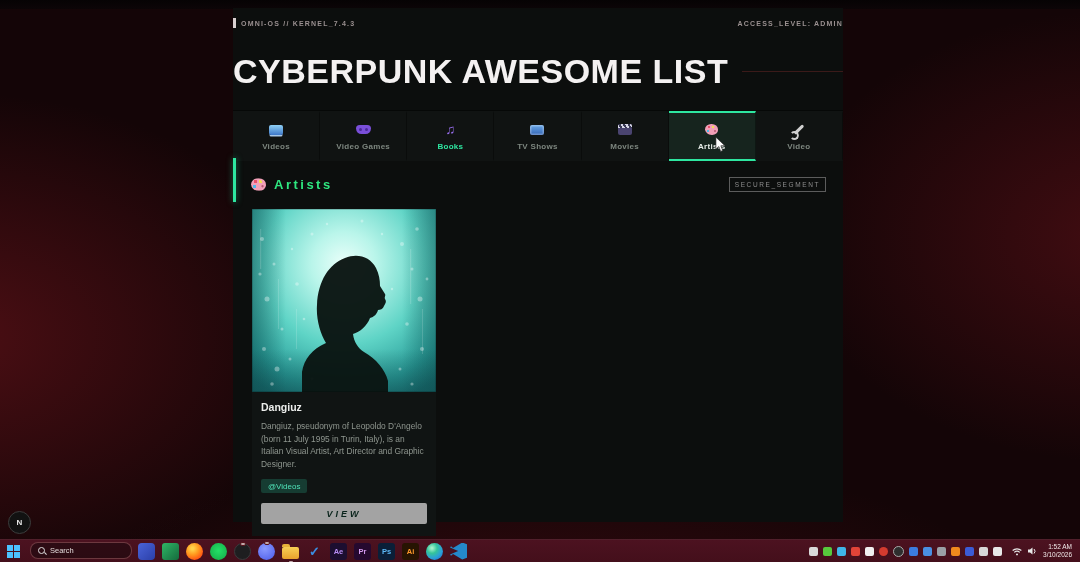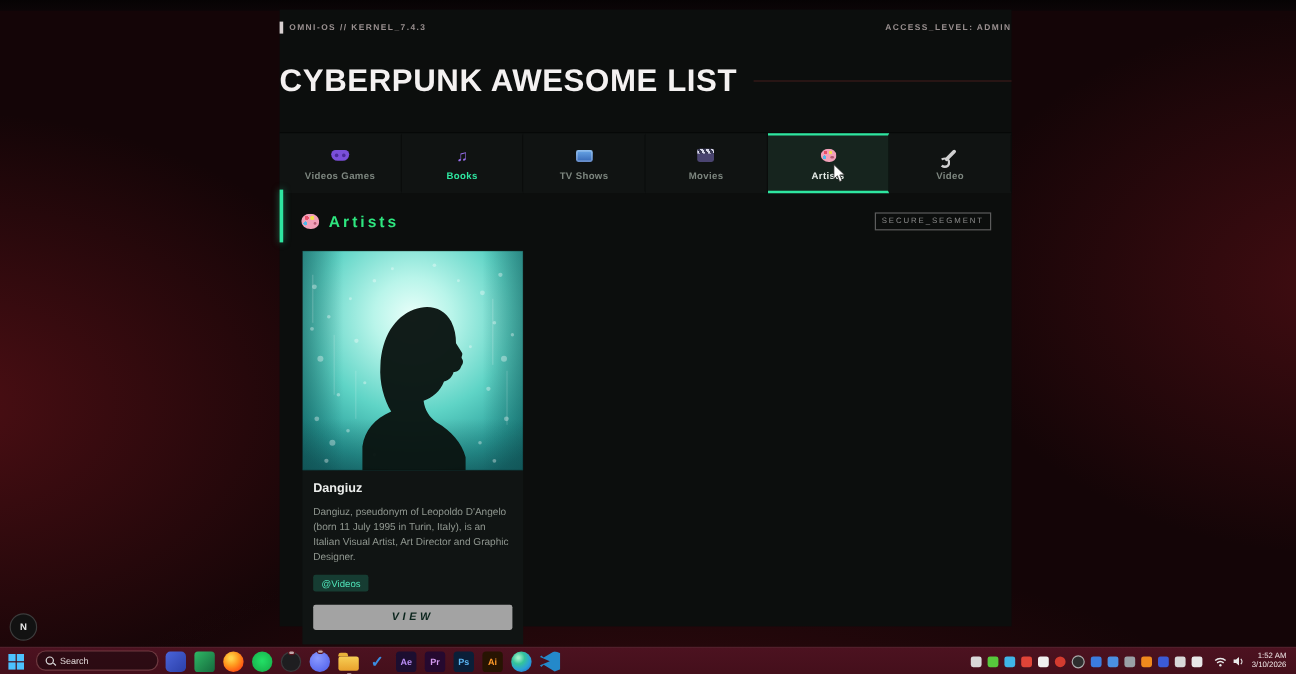--- a/index.html
+++ b/index.html
@@ -14,21 +14,21 @@
     background:linear-gradient(180deg,#060304,#0c0507);}
 
   
   .panel{position:absolute;left:233px;top:8px;width:610px;height:514px;background:#0c0e0d;}
   .metabar{position:absolute;top:8px;left:0;right:0;height:14px;display:flex;
     justify-content:space-between;align-items:center;}
   .meta-left{display:flex;align-items:center;gap:5px;}
   .meta-tick{width:3px;height:10px;background:#d8d0d0;}
   .meta-text{font-size:7px;font-weight:bold;letter-spacing:1.2px;color:#9a9090;}
   .titlerow{position:absolute;top:44px;left:0;right:0;display:flex;align-items:center;}
-  .pagetitle{font-size:26px;font-weight:bold;letter-spacing:.5px;color:#f4f1f1;white-space:nowrap;}
+  .pagetitle{font-size:34px;font-weight:bold;letter-spacing:.5px;color:#f4f1f1;white-space:nowrap;}
   .titlerule{flex:1;height:1px;background:rgba(150,50,50,.35);margin-left:14px;}
 
   
   .tabs{position:absolute;top:102px;left:0;right:0;height:50px;display:flex;
     background:#101312;border-top:1px solid #060807;}
   .tab{flex:1;display:flex;flex-direction:column;align-items:center;justify-content:center;
     gap:4px;border-right:1px solid rgba(0,0,0,.35);cursor:pointer;position:relative;
     border-top:2px solid transparent;border-bottom:2px solid transparent;}
   .tab-label{font-size:8px;font-weight:bold;color:#7d867f;letter-spacing:.3px;}
   .tab.sel{background:#16241e;border-top:2px solid #2ee6a0;border-bottom:2px solid #2ee6a0;}
@@ -155,23 +155,29 @@
     </div>
 
     <div class="titlerow">
       <span class="pagetitle">CYBERPUNK AWESOME LIST</span>
       <span class="titlerule"></span>
     </div>
 
     <div class="tabs">
       <div class="tab">
         <span class="iconbox">
+            <span class="ic-videos"></span>
+          </span>
+        <span class="tab-label">Videos</span>
+      </div>
+      <div class="tab">
+        <span class="iconbox">
             <span class="ic-games"></span>
           </span>
-        <span class="tab-label">Videos Games</span>
+        <span class="tab-label">Video Games</span>
       </div>
       <div class="tab">
         <span class="iconbox">
             <span class="ic-music">♫</span>
           </span>
         <span class="tab-label music">Books</span>
       </div>
       <div class="tab">
         <span class="iconbox">
             <span class="ic-tv"></span>

